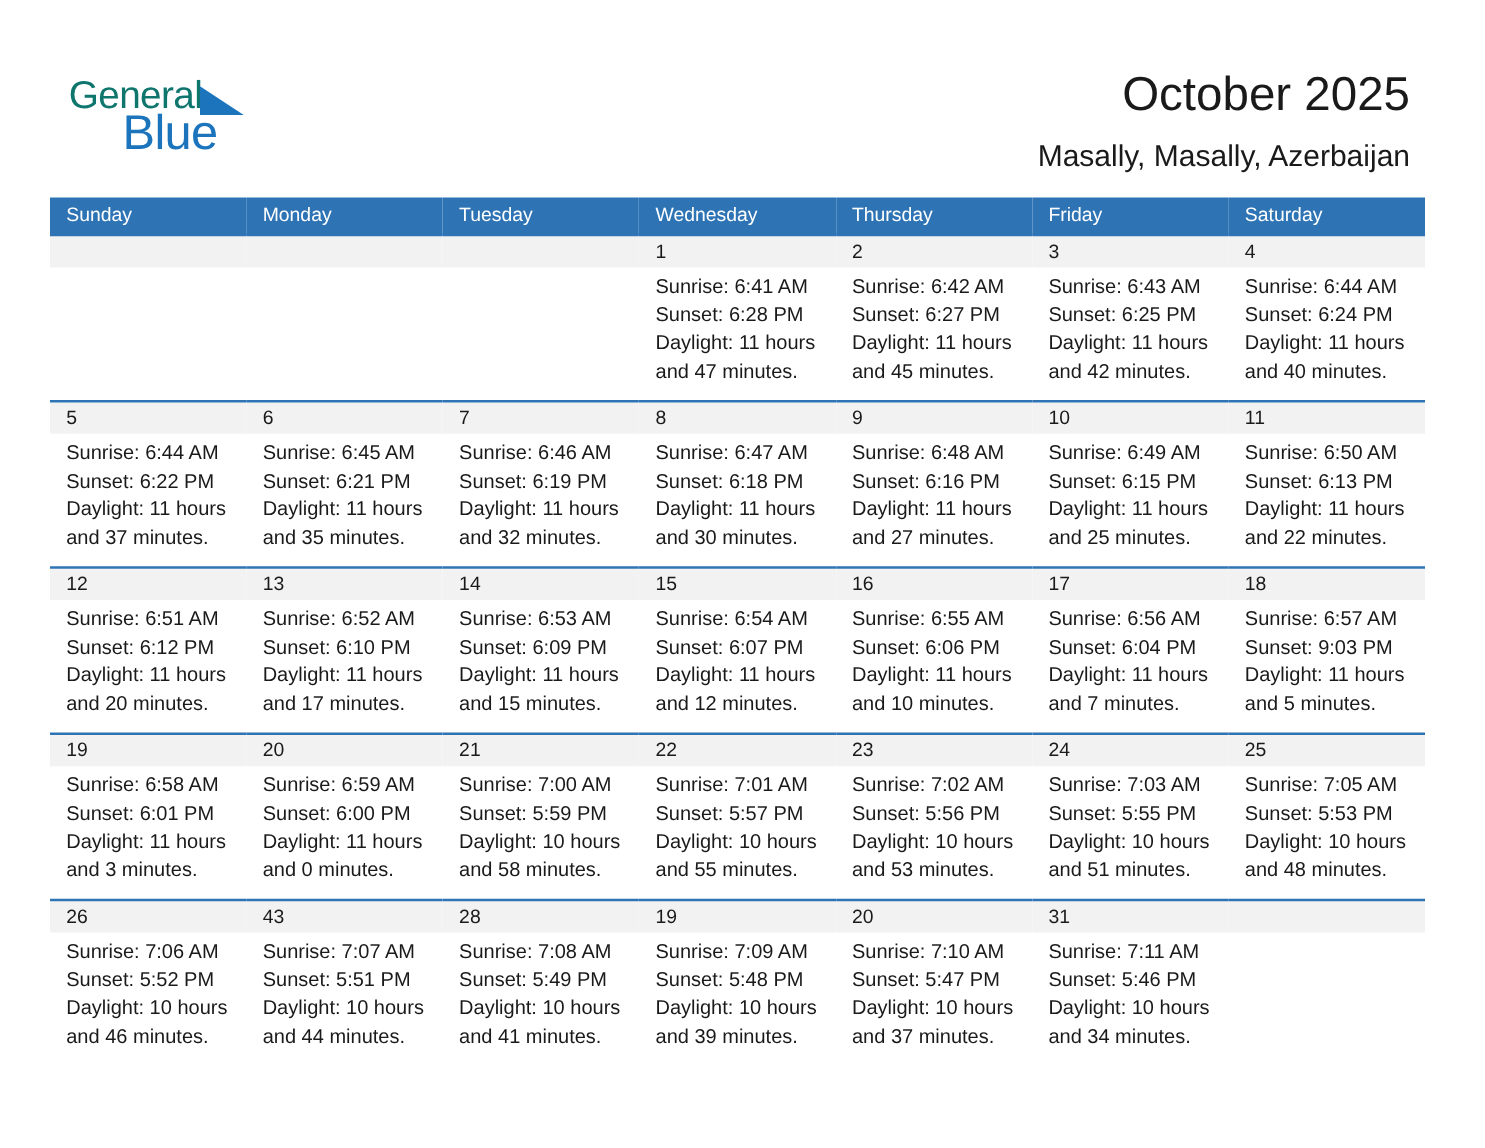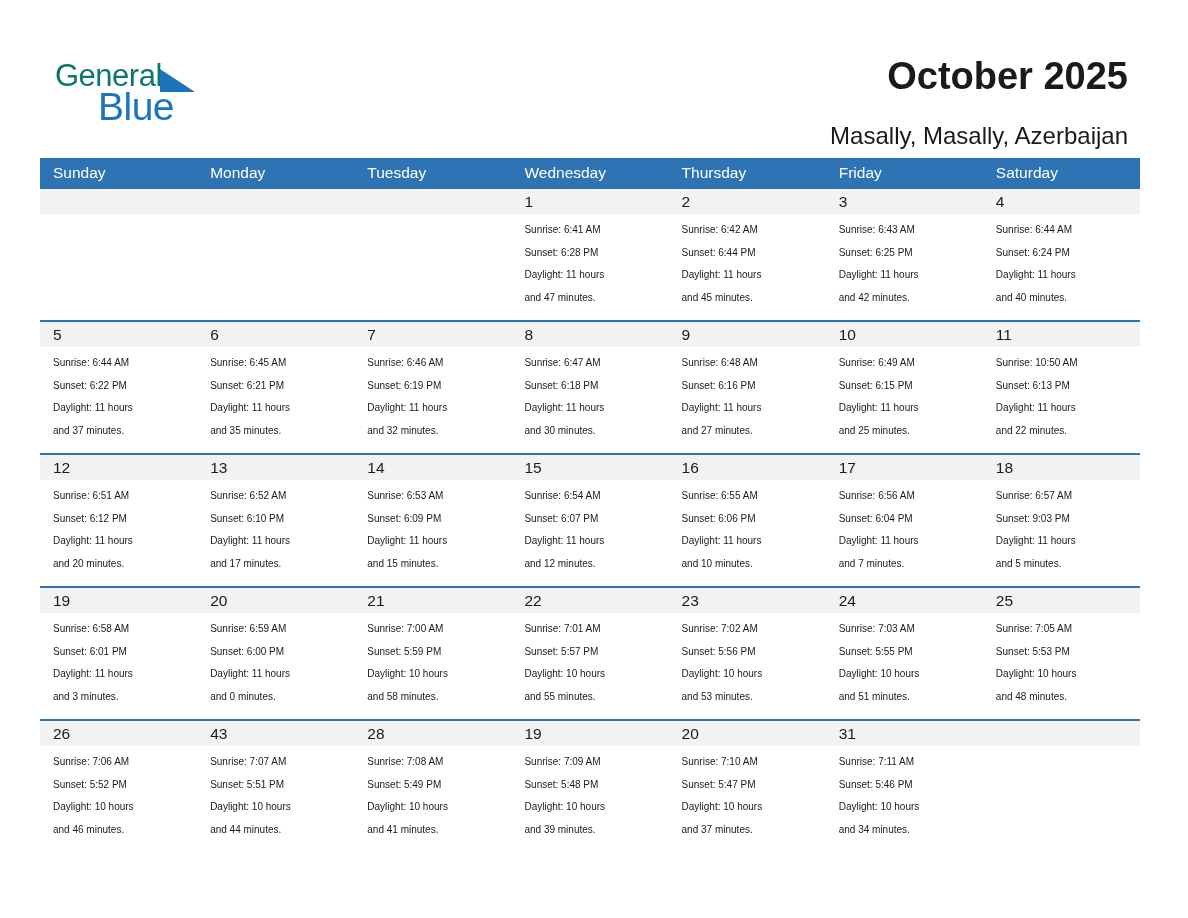--- a/index.html
+++ b/index.html
@@ -46,27 +46,27 @@
   }
   .titles {
     position: absolute;
     right: 60px;
     top: 54px;
     text-align: right;
     color: #1a1a1a;
   }
   .month-title {
     font-size: 38px;
-    font-weight: 700;
+    font-weight: 400;
     line-height: 44px;
   }
   .location-subtitle {
     font-size: 24px;
     font-weight: 400;
-    margin-top: 24px;
+    margin-top: 14px;
   }
 
   
   table.calendar {
     position: absolute;
     left: 40px;
     top: 158px;
     width: 1100px;
     border-collapse: collapse;
     table-layout: fixed;
@@ -93,21 +93,21 @@
     height: 25px;
     background: #f2f2f2;
     display: flex;
     align-items: center;
     padding-left: 13px;
     font-size: 15.5px;
     color: #1a1a1a;
   }
   .cell-body {
     padding: 5px 6px 0 13px;
-    font-size: 10px;
+    font-size: 16px;
     line-height: 22.5px;
     color: #1a1a1a;
   }
 </style>
 </head>
 <body>
 
 <div class="page">
 
   <div class="logo">
@@ -156,21 +156,21 @@
               <div>Daylight: 11 hours</div>
               <div>and 47 minutes.</div>
             </div>
           </td>
           <td>
             <div class="band">
               <span>2</span>
             </div>
             <div class="cell-body">
               <div>Sunrise: 6:42 AM</div>
-              <div>Sunset: 6:44 PM</div>
+              <div>Sunset: 6:27 PM</div>
               <div>Daylight: 11 hours</div>
               <div>and 45 minutes.</div>
             </div>
           </td>
           <td>
             <div class="band">
               <span>3</span>
             </div>
             <div class="cell-body">
               <div>Sunrise: 6:43 AM</div>
@@ -256,21 +256,21 @@
               <div>Sunset: 6:15 PM</div>
               <div>Daylight: 11 hours</div>
               <div>and 25 minutes.</div>
             </div>
           </td>
           <td>
             <div class="band">
               <span>11</span>
             </div>
             <div class="cell-body">
-              <div>Sunrise: 10:50 AM</div>
+              <div>Sunrise: 6:50 AM</div>
               <div>Sunset: 6:13 PM</div>
               <div>Daylight: 11 hours</div>
               <div>and 22 minutes.</div>
             </div>
           </td>
         </tr>
         <tr>
           <td>
             <div class="band">
               <span>12</span>

